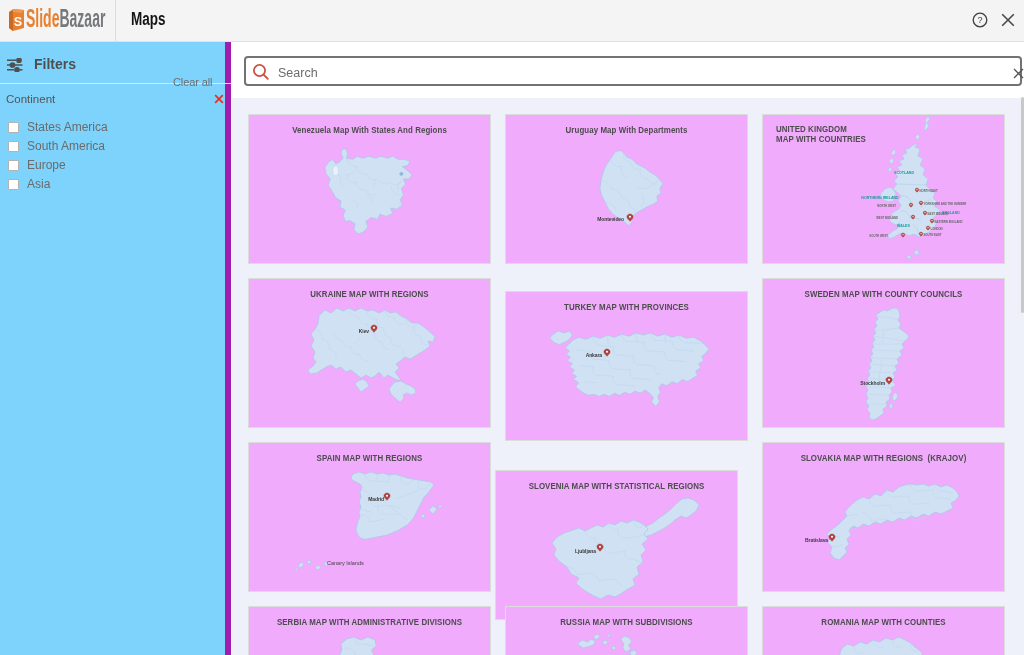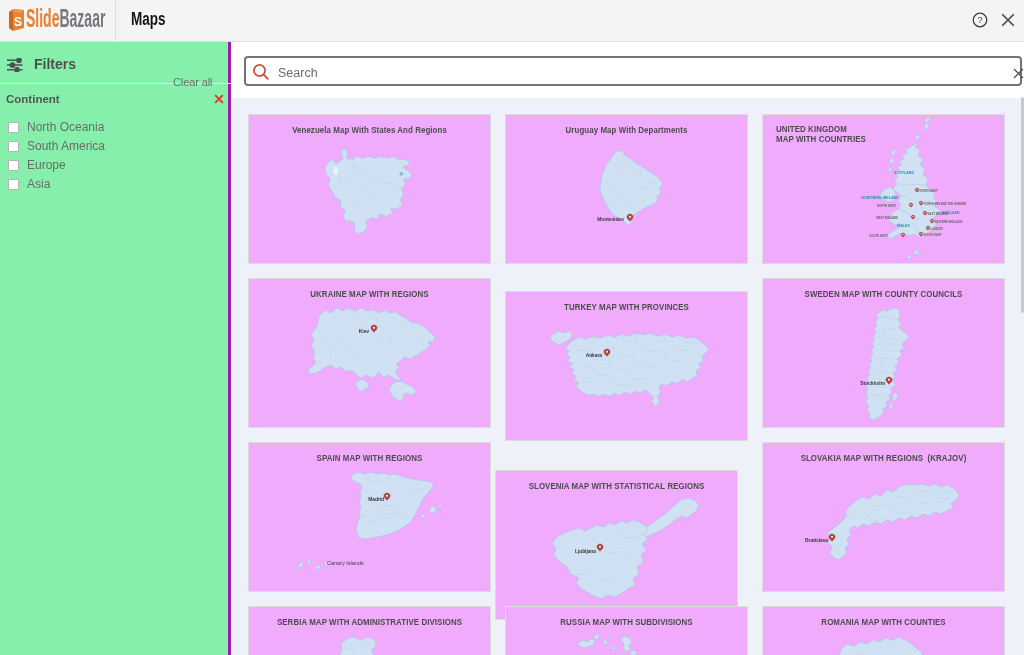--- a/index.html
+++ b/index.html
@@ -7,25 +7,25 @@
   
   .topbar { position:absolute; left:0; top:0; width:1024px; height:42px; background:#f4f4f5; border-bottom:1px solid #e2e2e2; }
   .logo { position:absolute; left:9px; top:9px; width:15px; height:22px; }
   .logotext { position:absolute; left:26px; top:4px; font-weight:bold; font-size:25px; transform:scaleX(0.56); transform-origin:left center; letter-spacing:0px; color:#77787b; white-space:nowrap; }
   .logotext .sl { color:#e8802f; }
   .tdivider { position:absolute; left:115px; top:0; width:1px; height:41px; background:#dcdcdc; }
   .apptitle { position:absolute; left:131px; top:8.5px; font-size:18px; font-weight:bold; color:#141414; transform:scaleX(0.75); transform-origin:left top; }
   .qicon { position:absolute; left:972px; top:12px; }
   .xicon { position:absolute; left:1001px; top:13px; }
   
-  .sidebar { position:absolute; left:0; top:42px; width:231px; height:613px; background:#86efac; border-right:3px solid #a21caf; }
+  .sidebar { position:absolute; left:0; top:42px; width:231px; height:613px; background:#7dd3fc; border-right:6px solid #a21caf; }
   .filters-h { position:absolute; left:34px; top:14px; font-size:14px; font-weight:bold; color:#4f4f4f; }
   .filters-icon { position:absolute; left:7px; top:16px; }
   .sdivider { position:absolute; left:0; top:41px; width:231px; height:1px; background:#e3e3e3; }
-  .continent { position:absolute; left:6px; top:51px; font-size:11.5px; font-weight:bold; color:#555; }
+  .continent { position:absolute; left:6px; top:51px; font-size:11.5px; font-weight:normal; color:#555; }
   .clearall { position:absolute; left:173px; top:34px; font-size:11px; color:#6e6e6e; letter-spacing:-0.1px; }
   .clearx { position:absolute; left:214px; top:52px; }
   .chklist { position:absolute; left:8px; top:77px; width:220px; }
   .chkrow { height:19px; position:relative; }
   .chkbox { position:absolute; left:0; top:3px; width:11px; height:11px; border:1px solid #b3b3b3; border-radius:1px; background:#fff; }
   .chklabel { position:absolute; left:19px; top:1px; font-size:12px; color:#6b6b6b; white-space:nowrap; }
   
   .main { position:absolute; left:232px; top:42px; width:792px; height:613px; background:#fff; }
   .searchbar { position:absolute; left:12px; top:14px; width:778px; height:30px; border:2px solid #737373; border-radius:4px; background:#fff; }
   .searchtxt { position:absolute; left:32px; top:8px; font-size:12.5px; color:#6b6b6b; }
@@ -76,21 +76,21 @@
   <div class="filters-h">Filters</div>
   <div class="sdivider"></div>
   <div class="continent">Continent</div>
   <div class="clearall">Clear all</div>
   <svg class="clearx" width="10" height="10" viewBox="0 0 10 10">
       <path d="M1.2 1.2 L8.8 8.8 M8.8 1.2 L1.2 8.8" stroke="#ee2b1c" stroke-width="1.7"></path>
     </svg>
   <div class="chklist">
     <div class="chkrow">
         <div class="chkbox"></div>
-        <div class="chklabel">North Oceania</div>
+        <div class="chklabel">States America</div>
       </div>
     <div class="chkrow">
         <div class="chkbox"></div>
         <div class="chklabel">South America</div>
       </div>
     <div class="chkrow">
         <div class="chkbox"></div>
         <div class="chklabel">Europe</div>
       </div>
     <div class="chkrow">

